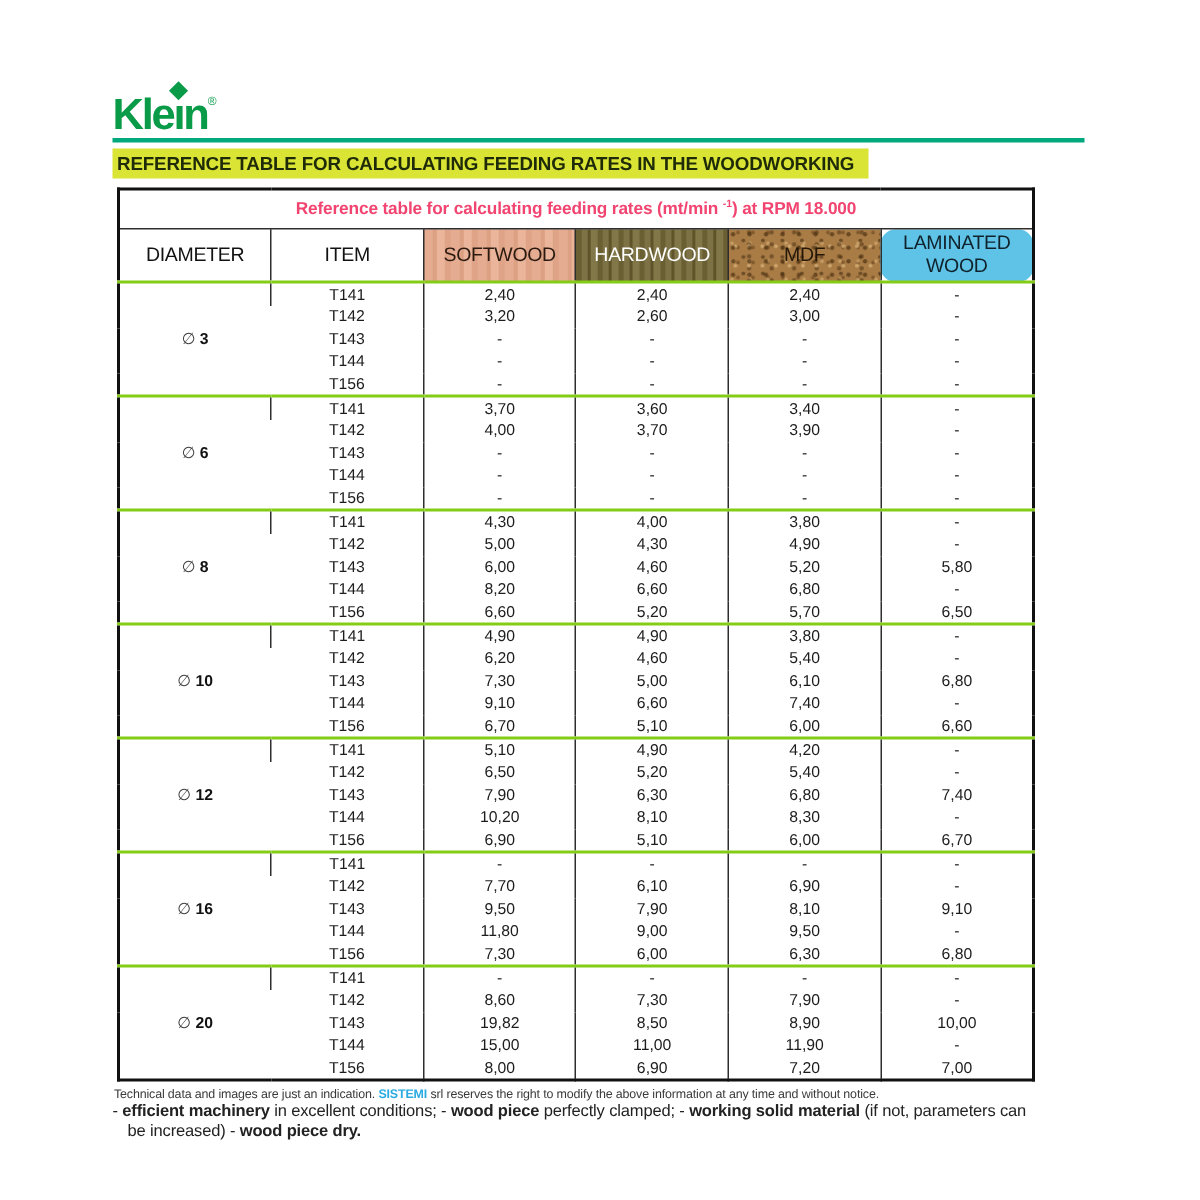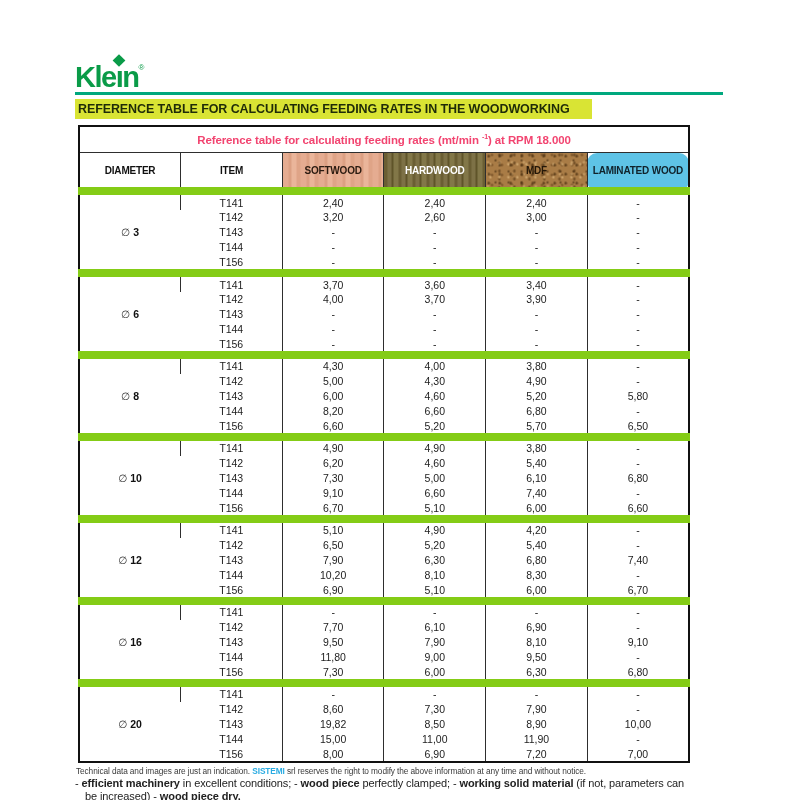--- a/index.html
+++ b/index.html
@@ -23,41 +23,41 @@
     background:#0a9b48;transform:translateX(-50%) rotate(45deg);
   }
   .reg{font-size:8px;vertical-align:top;letter-spacing:0;font-weight:400;position:relative;top:1px;}
   .tagline{font-size:9.5px;color:#7b7b7b;margin-bottom:3px;white-space:nowrap;}
 
   .green-rule{width:648px;height:3px;background:#00a87e;margin-top:0px;}
 
   .title-bar{
     display:inline-block;margin-top:4px;background:#d9e434;
     color:#1f2b08;font-weight:700;font-size:12.5px;letter-spacing:-0.1px;
-    padding:3px 22px 3px 3px;line-height:1.15;
+    padding:3px 9px 3px 3px;line-height:1.15;
   }
 
   
   table.feed{
     border-collapse:collapse;table-layout:fixed;
     width:612px;margin-top:6px;margin-left:3px;
     border:2px solid #111111;
   }
   table.feed th, table.feed td{
     border-left:1px solid #2e2e2e;padding:0;text-align:center;vertical-align:middle;
   }
   table.feed th:first-child, table.feed td:first-child{border-left:none;}
 
   tr.subtitle-row th{
     height:25px;border-bottom:1px solid #2e2e2e;
     color:#f24470;font-weight:700;font-size:11.5px;letter-spacing:-0.1px;
   }
   tr.subtitle-row sup{font-size:7px;}
 
-  tr.col-head th{height:34px;font-size:10px;font-weight:700;letter-spacing:-0.2px;line-height:1.15;}
+  tr.col-head th{height:34px;font-size:13px;font-weight:400;letter-spacing:-0.2px;line-height:1.15;}
   th.h-plain{background:#ffffff;color:#111;}
   th.h-soft{
     background-color:#e2a88d;
     background-image:repeating-linear-gradient(90deg,
       #e5ac91 0 6px,#dca083 6px 9px,#eab59a 9px 14px,#dfa487 14px 18px);
     color:#2a1a10;
   }
   th.h-hard{
     background-color:#75693c;
     background-image:repeating-linear-gradient(90deg,
@@ -71,21 +71,21 @@
       radial-gradient(circle at 70% 62%, rgba(61,38,12,.55) 0 1px, transparent 1.5px),
       radial-gradient(circle at 42% 82%, rgba(223,186,128,.65) 0 1px, transparent 1.5px),
       radial-gradient(circle at 86% 18%, rgba(71,44,14,.5) 0 1.2px, transparent 1.7px),
       radial-gradient(circle at 12% 72%, rgba(223,186,128,.55) 0 .9px, transparent 1.4px),
       radial-gradient(circle at 55% 15%, rgba(90,55,20,.5) 0 1px, transparent 1.5px);
     background-size:11px 9px,13px 11px,9px 13px,15px 8px,12px 12px,10px 10px;
     color:#241708;
   }
   th.h-lam{background:#5ec3e6;color:#10222b;border-radius:10px;}
 
-  tbody.group tr:first-child td{border-top:8px solid #84cc16;text-align:center;}
+  tbody.group tr:first-child td{border-top:2px solid #84cc16;text-align:center;}
   tbody.group td{height:14.8px;font-size:10.5px;line-height:1;color:#1c1c1c;}
   td.diam{font-size:11px;}
   td.diam .dsym{font-weight:400;color:#3c3c3c;}
   td.diam .dval{font-weight:700;color:#111;}
 
   
   .footnote{margin:3px 0 0 1px;font-size:8.3px;color:#3a3a3a;letter-spacing:-0.1px;}
   .footnote .hl{color:#29abe2;font-weight:700;}
   .params-heading{
     margin:8px 0 0 0;font-size:11.4px;font-weight:700;color:#0d0d0d;letter-spacing:-0.2px;

